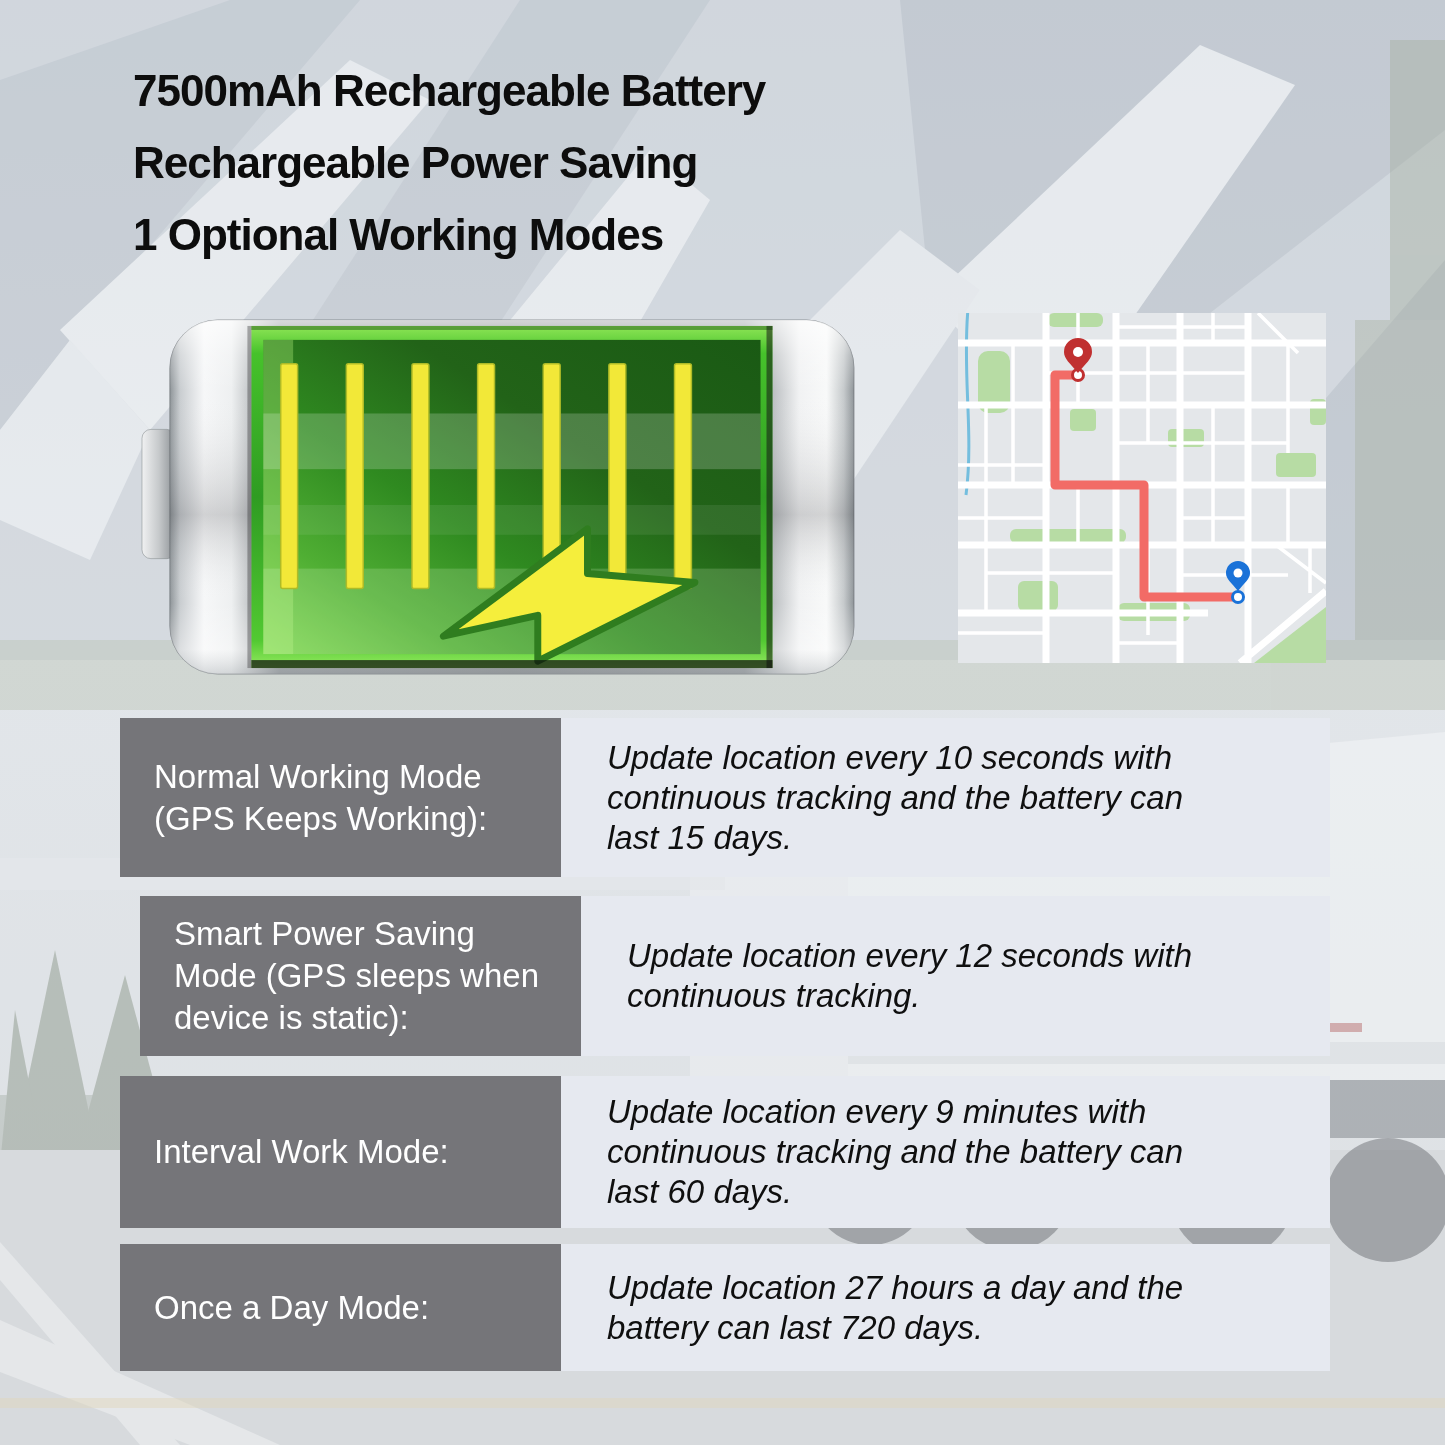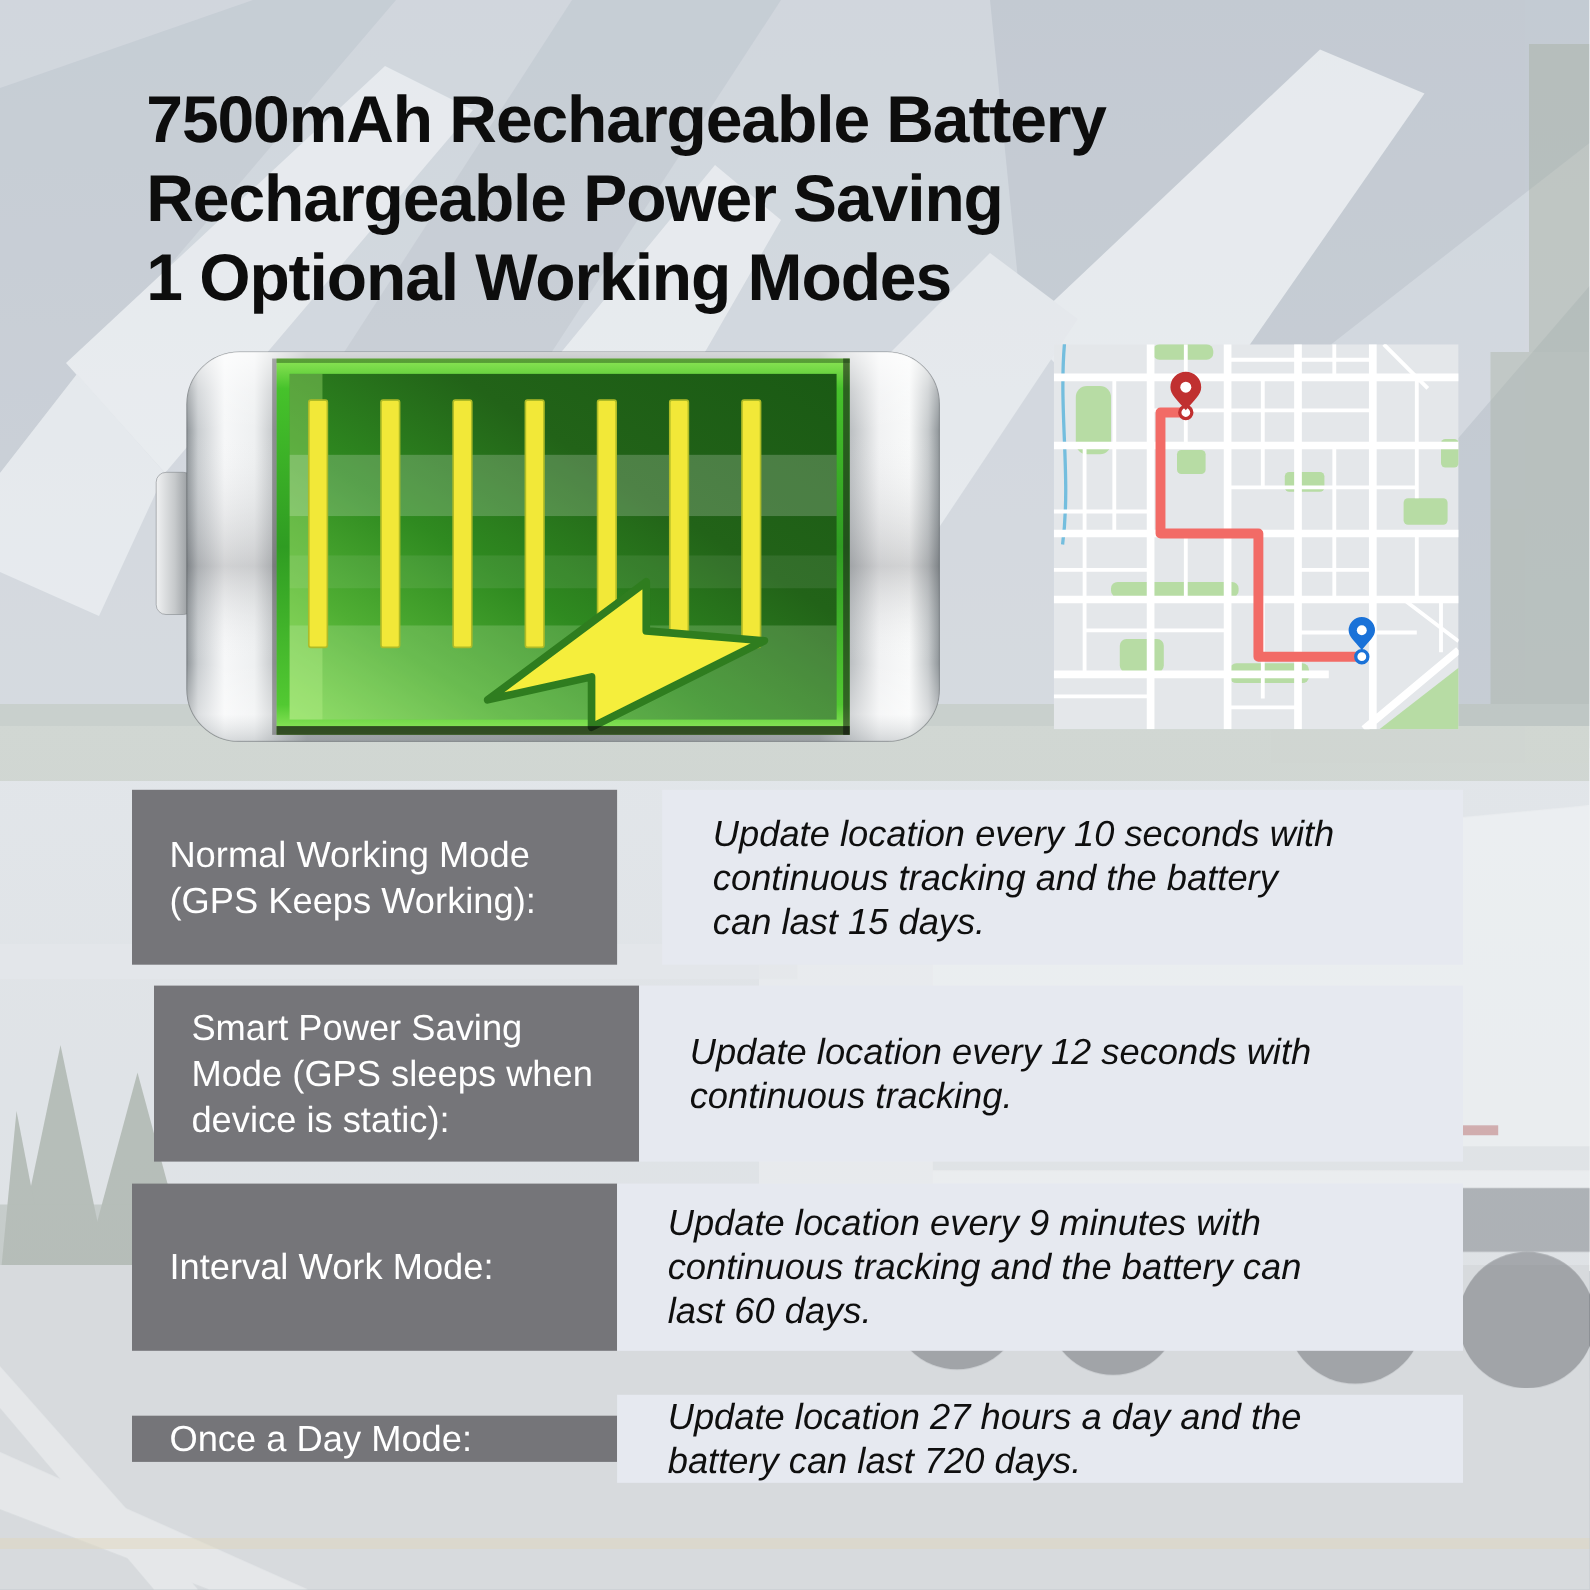--- a/index.html
+++ b/index.html
@@ -4,22 +4,22 @@
 <style>
   html,body{margin:0;padding:0;background:#ffffff;}
   .canvas{
     position:relative;width:1445px;height:1445px;overflow:hidden;
     font-family:"Liberation Sans",sans-serif;
     background:var(--page-bg,#dfe3e8);
   }
   .bg{position:absolute;left:0;top:0;width:1445px;height:1445px;}
   
   .title{
-    position:absolute;left:133px;top:73px;
-    font-size:60px;font-weight:700;line-height:72px;letter-spacing:-1px;
+    position:absolute;left:133px;top:55px;
+    font-size:44px;font-weight:700;line-height:72px;letter-spacing:-1px;
     color:var(--title-text,#0d0d0d);white-space:nowrap;
   }
   
   .battery-wrap{position:absolute;left:138px;top:318px;width:720px;height:358px;}
   .battery-wrap svg{display:block;width:100%;height:100%;}
   .bar{fill:var(--bar-yellow,#f2e838);stroke:#aebb27;stroke-width:1.5;}
   .bolt{fill:var(--bolt-yellow,#f5ee3c);stroke:#2f7d1f;stroke-width:7;stroke-linejoin:round;}
   
   .map-wrap{position:absolute;left:958px;top:313px;width:368px;height:350px;}
   .map-wrap svg{display:block;width:100%;height:100%;}
@@ -28,24 +28,24 @@
   .street{stroke:var(--map-street,#ffffff);fill:none;}
   .river{stroke:var(--map-river,#74bede);fill:none;}
   .route{stroke:var(--route-red,#f26b66);fill:none;}
   .pin-red{fill:var(--pin-red,#c03030);}
   .pin-blue{fill:var(--pin-blue,#1a72d8);}
   .route-dot-red{fill:#ffffff;stroke:var(--pin-red,#c03030);stroke-width:3;}
   .route-dot-blue{fill:#ffffff;stroke:var(--pin-blue,#1a72d8);stroke-width:3;}
   
   .modes{position:absolute;left:120px;top:718px;width:1210px;}
   .mode-row{display:flex;}
-  .mode-row:nth-child(1){height:159px;margin-bottom:19px;gap:41px;}
+  .mode-row:nth-child(1){height:159px;margin-bottom:19px;}
   .mode-row:nth-child(2){height:160px;margin-bottom:20px;margin-left:20px;}
   .mode-row:nth-child(3){height:152px;margin-bottom:16px;}
-  .mode-row:nth-child(4){height:127px;align-items:center;}
+  .mode-row:nth-child(4){height:127px;}
   .mode-label{
     width:441px;box-sizing:border-box;padding:0 36px 0 34px;
     background:var(--label-bg,rgba(113,113,116,0.95));
     color:var(--label-text,#ffffff);
     display:flex;align-items:center;
     font-size:33px;line-height:42px;
   }
   .mode-desc{
     flex:1;box-sizing:border-box;padding:0 113px 0 46px;
     background:var(--desc-bg,rgba(230,233,240,0.9));

